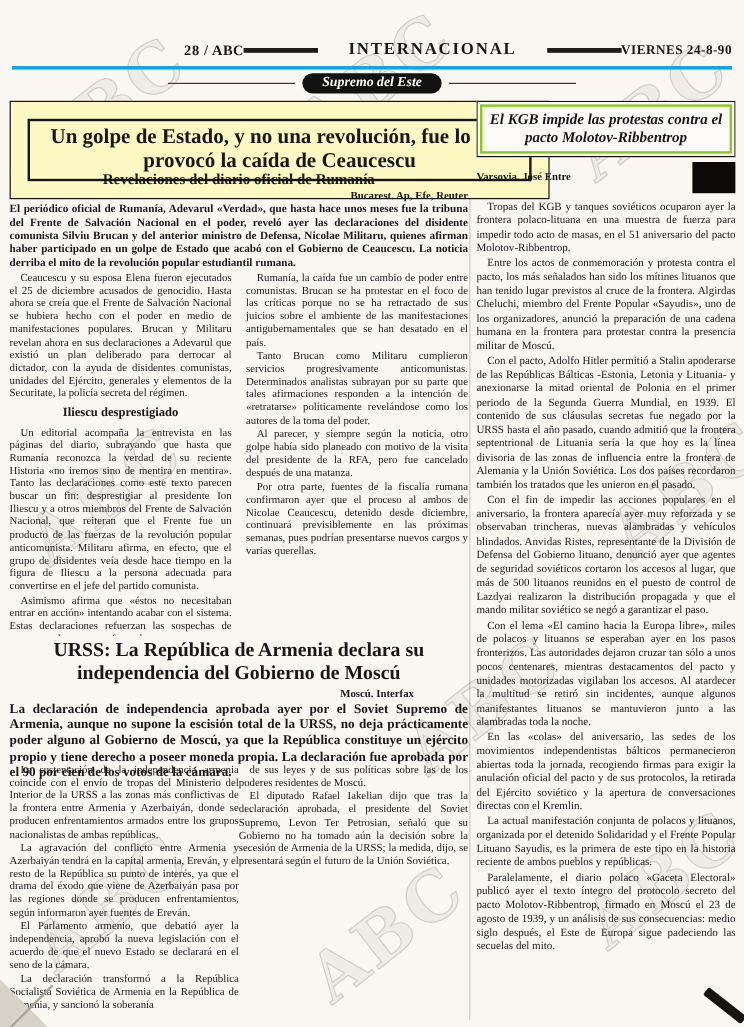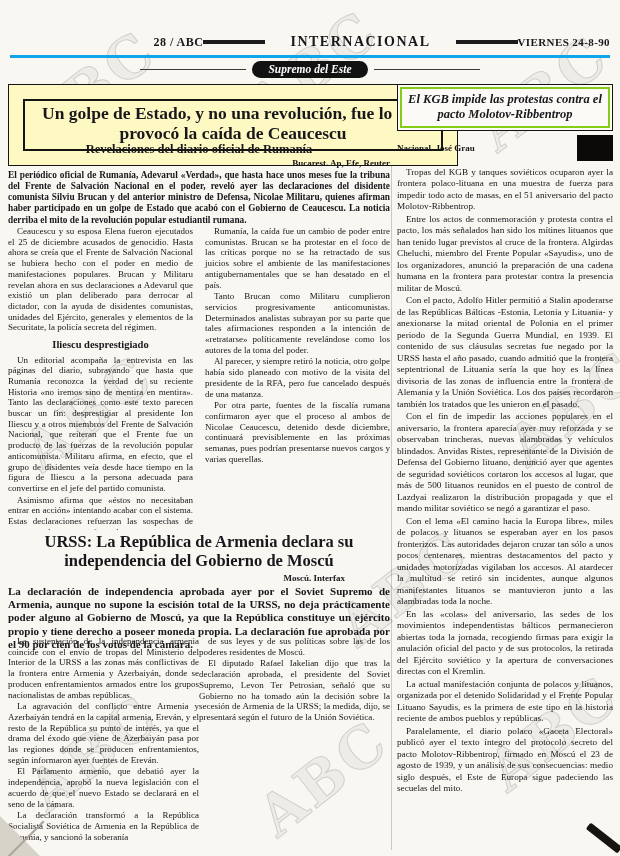--- a/index.html
+++ b/index.html
@@ -137,21 +137,21 @@
         </div>
       <h3 class="crosshead">Iliescu desprestigiado</h3>
       <div>
           <p>Un editorial acompaña la entrevista en las páginas del diario, subrayando que hasta que Rumanía reconozca la verdad de su reciente Historia «no iremos sino de mentira en mentira». Tanto las declaraciones como este texto parecen buscar un fin: desprestigiar al presidente Ion Iliescu y a otros miembros del Frente de Salvación Nacional, que reiteran que el Frente fue un producto de las fuerzas de la revolución popular anticomunista. Militaru afirma, en efecto, que el grupo de disidentes veía desde hace tiempo en la figura de Iliescu a la persona adecuada para convertirse en el jefe del partido comunista.</p>
           <p>Asimismo afirma que «éstos no necesitaban entrar en acción» intentando acabar con el sistema. Estas declaraciones refuerzan las sospechas de que, tanto dentro como fuera de</p>
         </div>
     </div>
     <div class="col bodycol">
         <p>Rumanía, la caída fue un cambio de poder entre comunistas. Brucan se ha protestar en el foco de las críticas porque no se ha retractado de sus juicios sobre el ambiente de las manifestaciones antigubernamentales que se han desatado en el país.</p>
         <p>Tanto Brucan como Militaru cumplieron servicios progresivamente anticomunistas. Determinados analistas subrayan por su parte que tales afirmaciones responden a la intención de «retratarse» políticamente revelándose como los autores de la toma del poder.</p>
-        <p>Al parecer, y siempre retiró la noticia, otro golpe había sido planeado con motivo de la visita del presidente de la RFA, pero fue cancelado después de una matanza.</p>
+        <p>Al parecer, y siempre según la noticia, otro golpe había sido planeado con motivo de la visita del presidente de la RFA, pero fue cancelado después de una matanza.</p>
         <p>Por otra parte, fuentes de la fiscalía rumana confirmaron ayer que el proceso al ambos de Nicolae Ceaucescu, detenido desde diciembre, continuará previsiblemente en las próximas semanas, pues podrían presentarse nuevos cargos y varias querellas.</p>
       </div>
   </div>
 
   <h1 class="a2-head">URSS: La República de Armenia declara su independencia del Gobierno de Moscú</h1>
   <div class="a2-date dateline">Moscú. Interfax</div>
   <p class="a2-lead">La declaración de independencia aprobada ayer por el Soviet Supremo de Armenia, aunque no supone la escisión total de la URSS, no deja prácticamente poder alguno al Gobierno de Moscú, ya que la República constituye un ejército propio y tiene derecho a poseer moneda propia. La declaración fue aprobada por el 90 por cien de los votos de la cámara.</p>
   <div class="a2-cols">
     <div class="col bodycol">
         <p>La sustentación de la independencia armenia coincide con el envío de tropas del Ministerio del Interior de la URSS a las zonas más conflictivas de la frontera entre Armenia y Azerbaiyán, donde se producen enfrentamientos armados entre los grupos nacionalistas de ambas repúblicas.</p>
@@ -165,21 +165,21 @@
       </div>
   </div>
 
   <aside class="a3">
     <div class="a3-box">
       <div class="a3-box-inner">
         <h2>El KGB impide las protestas contra el pacto Molotov-Ribbentrop</h2>
       </div>
     </div>
     <div class="a3-toprow">
-      <span class="dateline">Nacional. José Grau</span>
+      <span class="dateline">Varsovia. José Entre</span>
       <span class="a3-marker"></span>
     </div>
     <div class="a3-body">
         <p>Tropas del KGB y tanques soviéticos ocuparon ayer la frontera polaco-lituana en una muestra de fuerza para impedir todo acto de masas, en el 51 aniversario del pacto Molotov-Ribbentrop.</p>
         <p>Entre los actos de conmemoración y protesta contra el pacto, los más señalados han sido los mítines lituanos que han tenido lugar previstos al cruce de la frontera. Algirdas Cheluchi, miembro del Frente Popular «Sayudis», uno de los organizadores, anunció la preparación de una cadena humana en la frontera para protestar contra la presencia militar de Moscú.</p>
         <p>Con el pacto, Adolfo Hitler permitió a Stalin apoderarse de las Repúblicas Bálticas -Estonia, Letonia y Lituania- y anexionarse la mitad oriental de Polonia en el primer periodo de la Segunda Guerra Mundial, en 1939. El contenido de sus cláusulas secretas fue negado por la URSS hasta el año pasado, cuando admitió que la frontera septentrional de Lituania sería la que hoy es la línea divisoria de las zonas de influencia entre la frontera de Alemania y la Unión Soviética. Los dos países recordaron también los tratados que les unieron en el pasado.</p>
         <p>Con el fin de impedir las acciones populares en el aniversario, la frontera aparecía ayer muy reforzada y se observaban trincheras, nuevas alambradas y vehículos blindados. Anvidas Ristes, representante de la División de Defensa del Gobierno lituano, denunció ayer que agentes de seguridad soviéticos cortaron los accesos al lugar, que más de 500 lituanos reunidos en el puesto de control de Lazdyai realizaron la distribución propagada y que el mando militar soviético se negó a garantizar el paso.</p>
         <p>Con el lema «El camino hacia la Europa libre», miles de polacos y lituanos se esperaban ayer en los pasos fronterizos. Las autoridades dejaron cruzar tan sólo a unos pocos centenares, mientras destacamentos del pacto y unidades motorizadas vigilaban los accesos. Al atardecer la multitud se retiró sin incidentes, aunque algunos manifestantes lituanos se mantuvieron junto a las alambradas toda la noche.</p>
         <p>En las «colas» del aniversario, las sedes de los movimientos independentistas bálticos permanecieron abiertas toda la jornada, recogiendo firmas para exigir la anulación oficial del pacto y de sus protocolos, la retirada del Ejército soviético y la apertura de conversaciones directas con el Kremlin.</p>
         <p>La actual manifestación conjunta de polacos y lituanos, organizada por el detenido Solidaridad y el Frente Popular Lituano Sayudis, es la primera de este tipo en la historia reciente de ambos pueblos y repúblicas.</p>

